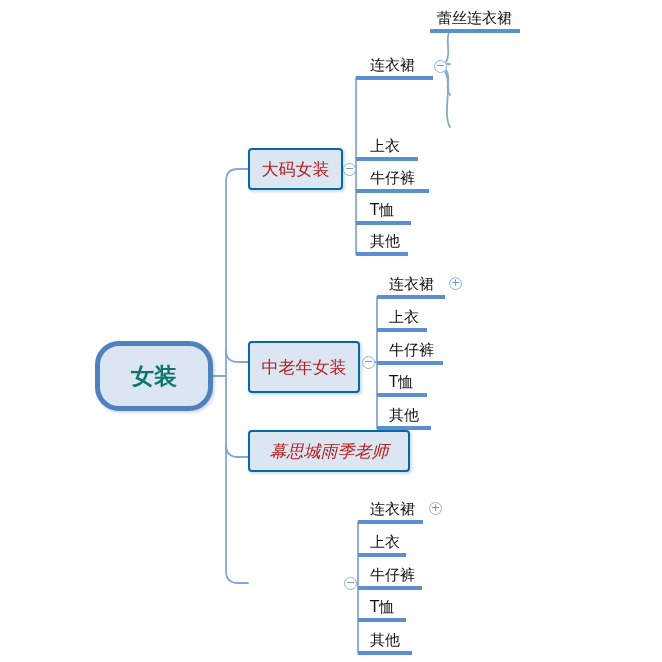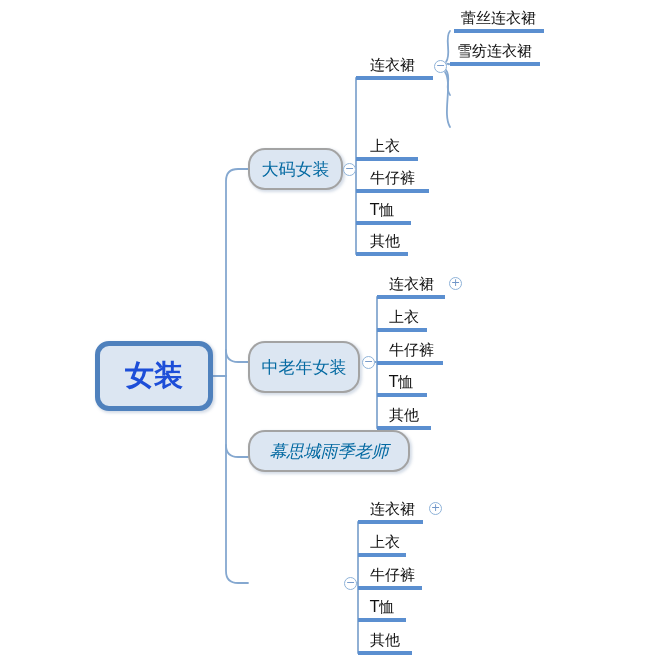--- a/index.html
+++ b/index.html
@@ -4,28 +4,28 @@
 <style>
   html,body{margin:0;padding:0;background:#ffffff;}
   #canvas{
     position:relative;width:662px;height:662px;background:#ffffff;overflow:hidden;
     font-family:"DejaVu Sans","Liberation Sans",sans-serif;
   }
   #wires{position:absolute;left:0;top:0;width:662px;height:662px;z-index:0;}
   #wires path{fill:none;stroke:#85a8d0;stroke-width:1.8;stroke-linecap:round;}
   .box{
     position:absolute;z-index:2;box-sizing:border-box;
-    background:#dce6f2;border:2px solid #a3a3a3;border-radius:17px;
+    background:#dce6f2;border:2px solid #0369a1;border-radius:4px;
     display:flex;align-items:center;justify-content:center;
-    font-size:17px;color:#0369a1;white-space:nowrap;
+    font-size:17px;color:#b91c1c;white-space:nowrap;
     box-shadow:1.5px 1.5px 3px rgba(100,130,170,0.28);
   }
   .root{
-    border:5px solid #4f81bd;border-radius:14px;
-    font-size:29px;font-weight:bold;color:#1d4ed8;
+    border:5px solid #4f81bd;border-radius:24px;
+    font-size:23px;font-weight:bold;color:#0f766e;
   }
   .topic{
     position:absolute;z-index:2;box-sizing:border-box;height:26px;line-height:22px;
     border-bottom:4px solid #5b8fd0;font-size:15px;color:#111111;white-space:nowrap;
   }
   .toggle{
     position:absolute;z-index:3;box-sizing:border-box;width:13px;height:13px;
     border:1.2px solid #8fb3d9;border-radius:50%;background:#ffffff;
     color:#6f95c8;font-size:11px;line-height:10px;text-align:center;
     cursor:pointer;user-select:none;
@@ -58,22 +58,21 @@
   </svg>
 
   <div class="box root" style="left:95px;top:341px;width:118px;height:70px;">女装</div>
 
   <div class="box" style="left:248px;top:148px;width:95px;height:42px;">大码女装</div>
   <div class="toggle" style="left:343px;top:163px;">−</div>
 
   <div class="topic" style="left:356px;top:54px;width:77px;padding-left:14px;">连衣裙</div>
   <div class="toggle" style="left:434px;top:60px;">−</div>
 
-  <div class="topic" style="left:454px;top:7px;width:90px;padding-left:7px;">蕾丝连衣裙</div>
-  <div class="topic" style="left:450px;top:40px;width:90px;padding-left:7px;">雪纺连衣裙</div>
+  <div class="topic" style="left:430px;top:7px;width:90px;padding-left:7px;">蕾丝连衣裙</div>
 
   <div class="topic" style="left:356px;top:135px;width:62px;padding-left:14px;">上衣</div>
   <div class="topic" style="left:356px;top:167px;width:73px;padding-left:14px;">牛仔裤</div>
   <div class="topic" style="left:356px;top:199px;width:55px;padding-left:14px;">T恤</div>
   <div class="topic" style="left:356px;top:230px;width:52px;padding-left:14px;">其他</div>
 
   <div class="box" style="left:248px;top:341px;width:112px;height:52px;">中老年女装</div>
   <div class="toggle" style="left:362px;top:356px;">−</div>
 
   <div class="topic" style="left:377px;top:273px;width:68px;padding-left:12px;">连衣裙</div>

